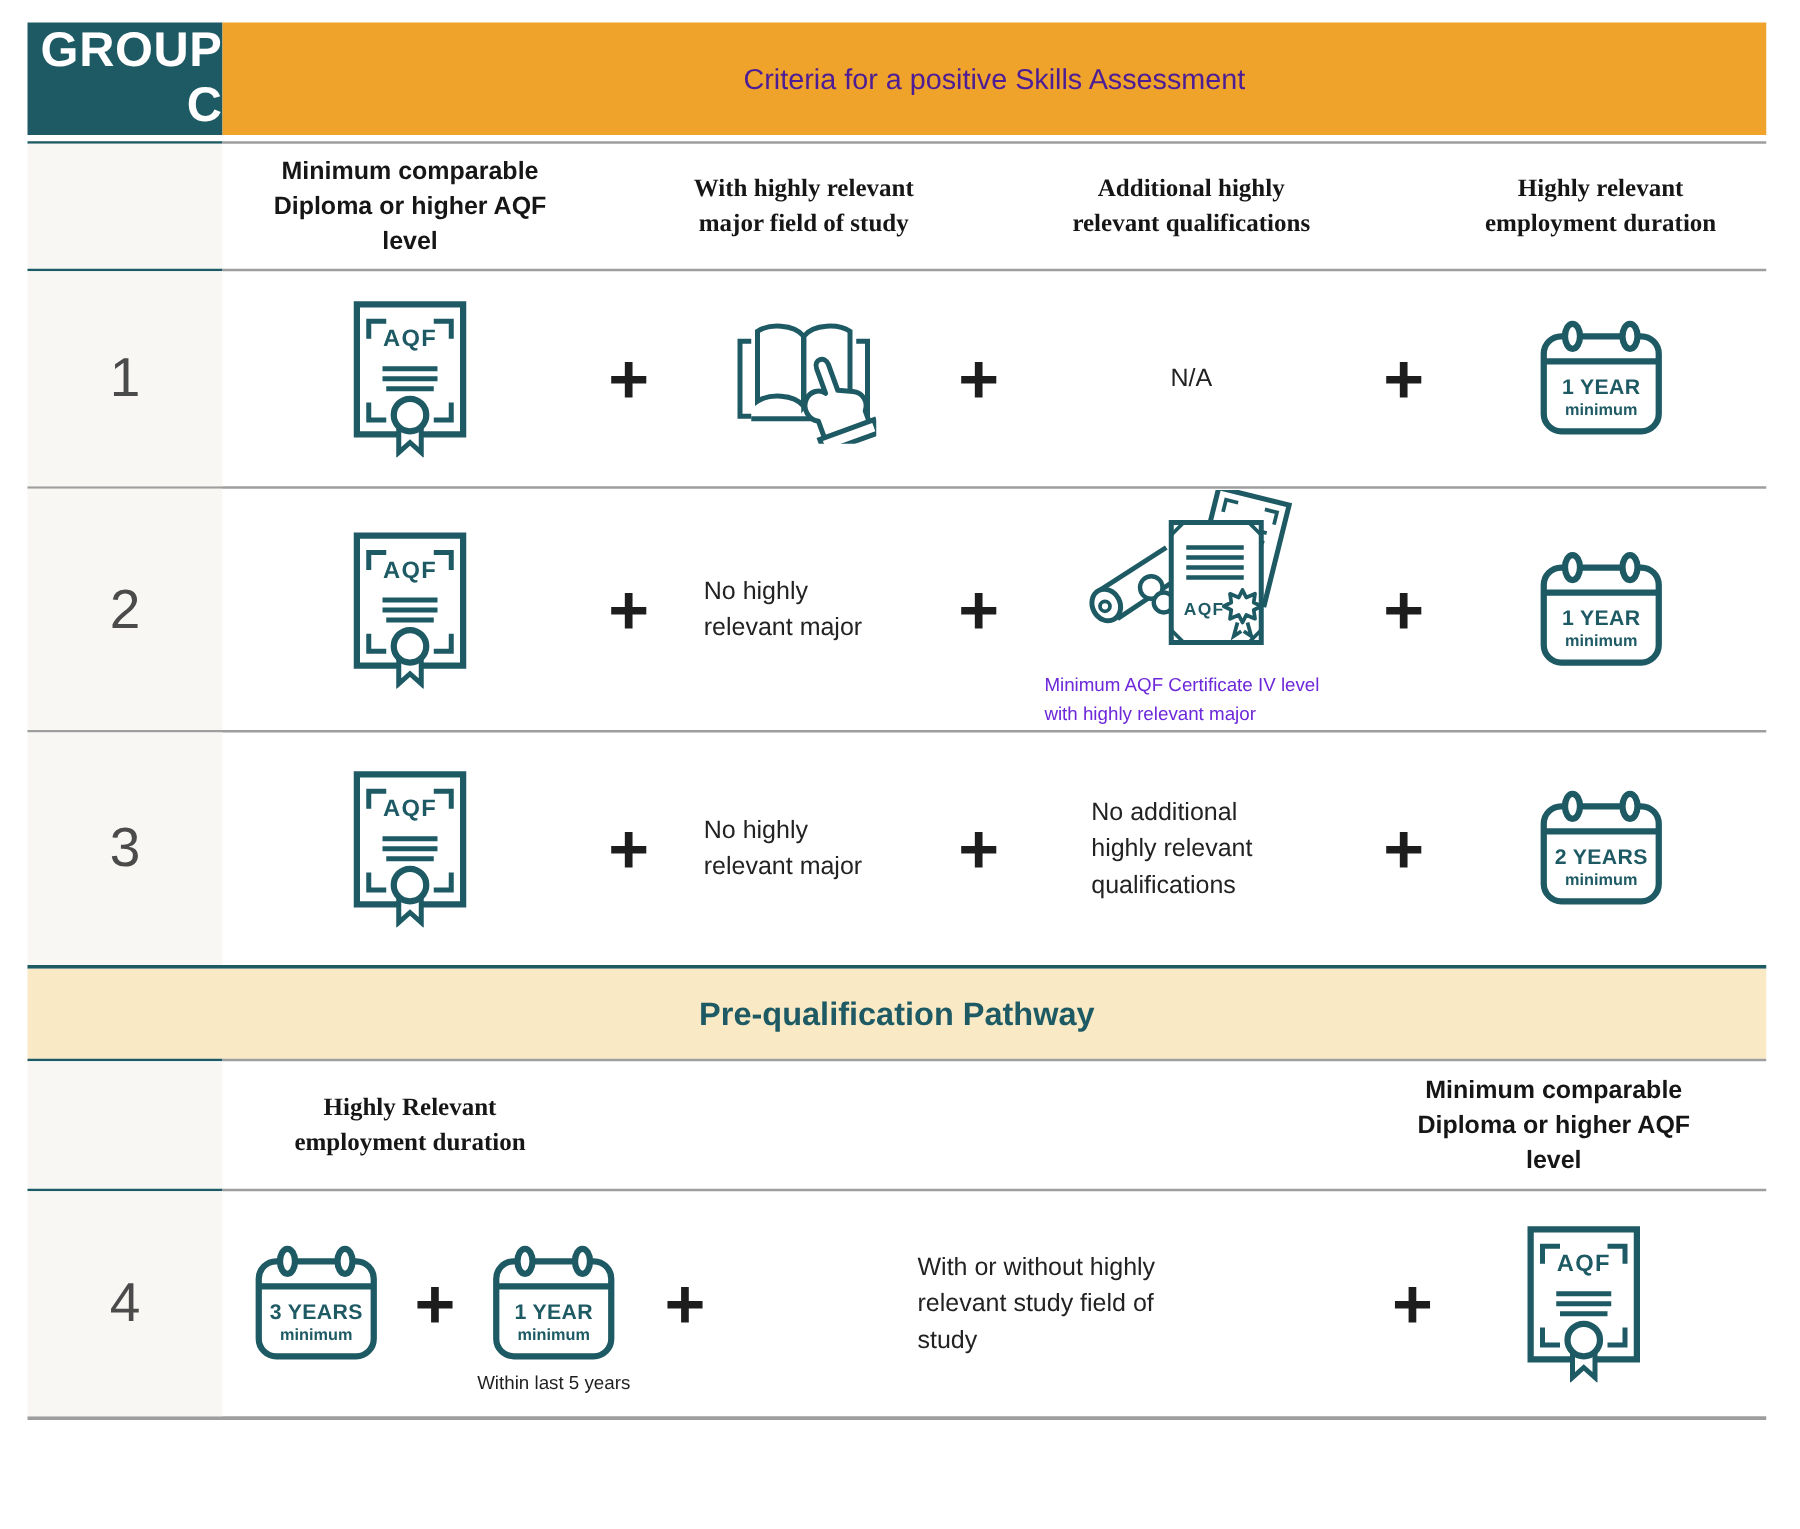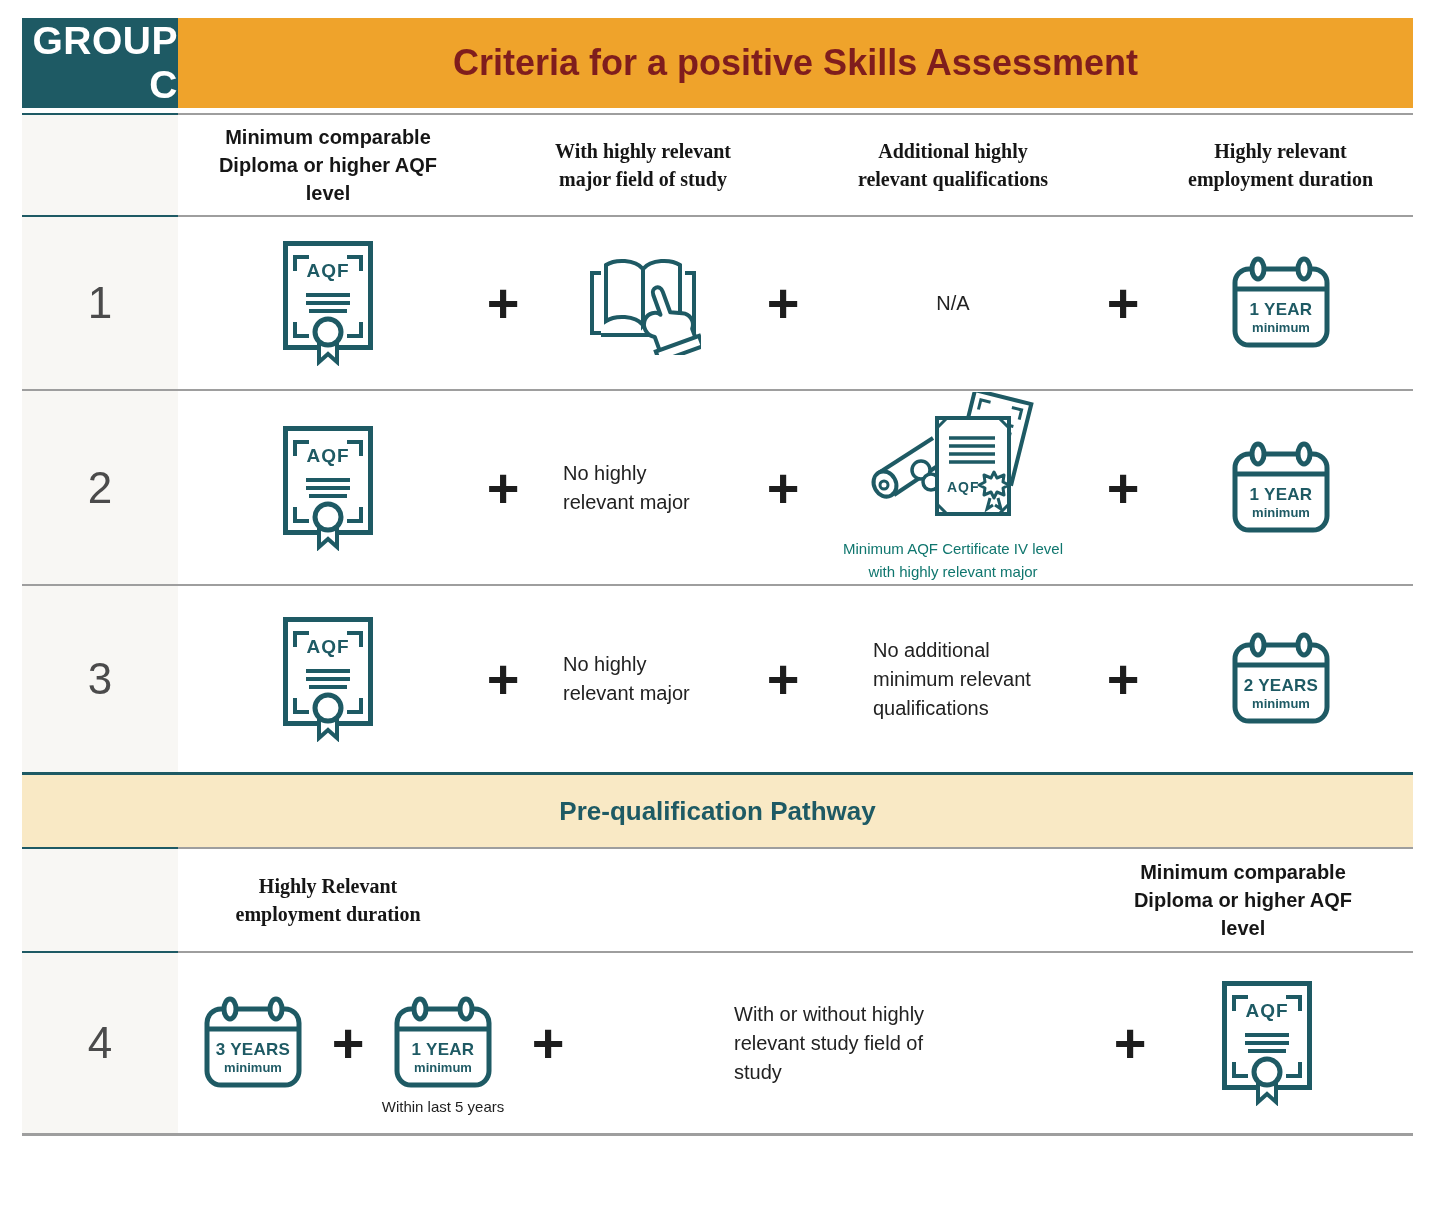--- a/index.html
+++ b/index.html
@@ -6,22 +6,22 @@
   .page{
     position:relative;width:1440px;height:1223px;background:#ffffff;
     font-family:"Liberation Sans", sans-serif;color:#1f1f1f;overflow:hidden;
   }
   .table{position:absolute;left:22px;top:18px;width:1391px;}
 
   
   .hdr{display:flex;height:90px;}
   .hdr-group{width:156px;background:#1e5a64;color:#ffffff;display:flex;align-items:center;justify-content:center;
     font-size:39px;font-weight:700;letter-spacing:.5px;text-align:right;}
-  .hdr-title{flex:1;background:#efa32b;color:#7f1d1d;display:flex;align-items:center;justify-content:center;
-    font-size:36px;font-weight:700;}
+  .hdr-title{flex:1;background:#efa32b;color:#4c1d95;display:flex;align-items:center;justify-content:center;
+    font-size:23px;font-weight:400;}
   .gap5{height:5px;background:#ffffff;}
 
   
   .band{height:72px;background:#f9e9c5;display:flex;align-items:center;justify-content:center;
     color:#1e5a64;font-size:26px;font-weight:700;}
 
   
   .rule{display:flex;height:2px;}
   .rule .t{width:156px;background:#1e5a64;}
   .rule .g{flex:1;background:#9e9e9e;}
@@ -43,21 +43,21 @@
   .r3{height:186px;}
   .prehead{height:102px;}
   .r4{height:180px;}
 
   .head-text{font-size:20px;font-weight:700;color:#161616;text-align:center;line-height:1.4;max-width:240px;}
   .head-text.w220{max-width:220px;font-family:Liberation Serif, serif;}
   .cell-text{font-size:20px;color:#222222;line-height:1.45;font-weight:400;}
   .w160{max-width:160px;}
   .w210{max-width:210px;}
   .plus{font-size:56px;font-weight:700;color:#1d1d1d;line-height:1;}
-  .caption{font-size:15px;color:#0f766e;text-align:center;line-height:1.5;max-width:235px;margin-top:14px;}
+  .caption{font-size:15px;color:#6d28d9;line-height:1.5;max-width:235px;margin-top:14px;}
   .stack{display:flex;flex-direction:column;align-items:center;justify-content:center;}
   .cal-wrap{position:relative;display:flex;align-items:center;justify-content:center;}
   .cal-caption{position:absolute;top:calc(100% + 8px);left:50%;transform:translateX(-50%);
     white-space:nowrap;font-size:15px;color:#1f1f1f;}
   .nudge-left{transform:translateX(-20px);}
 
   
   .svgt-aqf{font-family:"Liberation Sans",sans-serif;font-size:19px;font-weight:700;fill:#1e5a64;letter-spacing:1px;}
   .svgt-aqf-sm{font-family:"Liberation Sans",sans-serif;font-size:14px;font-weight:700;fill:#1e5a64;letter-spacing:1px;}
   .svgt-cal-v{font-family:"Liberation Sans",sans-serif;font-size:17px;font-weight:700;fill:#1e5a64;letter-spacing:.3px;}
@@ -246,21 +246,21 @@
       <div class="cell">
           <span class="plus">+</span>
         </div>
       <div class="cell">
           <div class="cell-text w160">No highly relevant major</div>
         </div>
       <div class="cell">
           <span class="plus">+</span>
         </div>
       <div class="cell">
-          <div class="cell-text w160">No additional minimum relevant qualifications</div>
+          <div class="cell-text w160">No additional highly relevant qualifications</div>
         </div>
       <div class="cell">
           <span class="plus">+</span>
         </div>
       <div class="cell">
         <svg width="100" height="94" viewBox="0 0 100 94">
           <rect x="4" y="13" width="92" height="76" rx="14" fill="none" stroke="#1e5a64" stroke-width="5"></rect>
           <line x1="4" y1="33" x2="96" y2="33" stroke="#1e5a64" stroke-width="5"></line>
           <ellipse cx="27" cy="13" rx="6" ry="10" fill="#ffffff" stroke="#1e5a64" stroke-width="5"></ellipse>
           <ellipse cx="73" cy="13" rx="6" ry="10" fill="#ffffff" stroke="#1e5a64" stroke-width="5"></ellipse>

